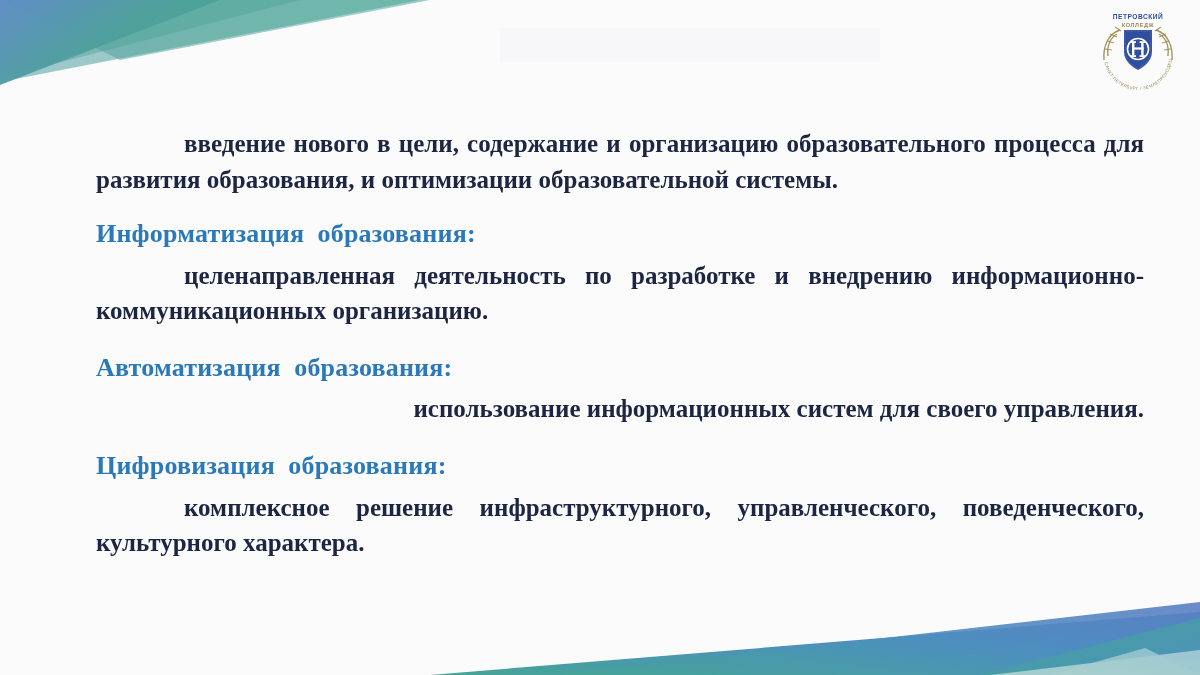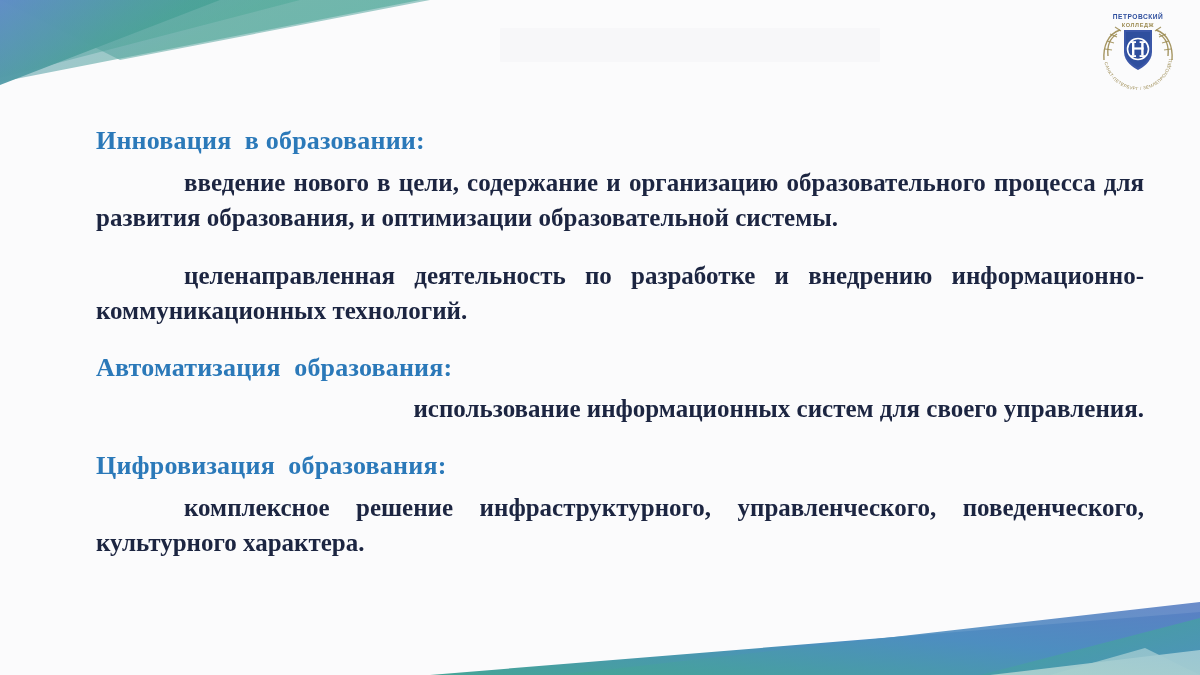--- a/index.html
+++ b/index.html
@@ -174,26 +174,26 @@
       <rect x="49.6" y="51.2" width="5.6" height="1.8"></rect>
     </g>
 
     <text x="48" y="15" text-anchor="middle" font-family="'Liberation Sans', sans-serif" font-size="6.6" font-weight="bold" letter-spacing="0.5" fill="#2f4f9e">ПЕТРОВСКИЙ</text>
     <text x="48" y="22.5" text-anchor="middle" font-family="'Liberation Sans', sans-serif" font-size="5.6" font-weight="bold" letter-spacing="0.6" fill="#9c8b52">КОЛЛЕДЖ</text>
   </svg>
 
   <div class="content">
 
     <div class="block block-1">
-      <p class="term">Инновация  в образовании:</p>
       <p class="definition justify">введение нового в цели, содержание и организацию образовательного процесса для развития образования, и оптимизации образовательной системы.</p>
     </div>
 
     <div class="block block-2">
-      <p class="definition justify">целенаправленная деятельность по разработке и внедрению информационно-коммуникационных технологий.</p>
+      <p class="term">Информатизация  образования:</p>
+      <p class="definition justify">целенаправленная деятельность по разработке и внедрению информационно-коммуникационных организацию.</p>
     </div>
 
     <div class="block block-3">
       <p class="term">Автоматизация  образования:</p>
       <p class="definition plain">использование информационных систем для своего управления.</p>
     </div>
 
     <div class="block block-4">
       <p class="term">Цифровизация  образования:</p>
       <p class="definition justify">комплексное решение инфраструктурного, управленческого, поведенческого, культурного характера.</p>

